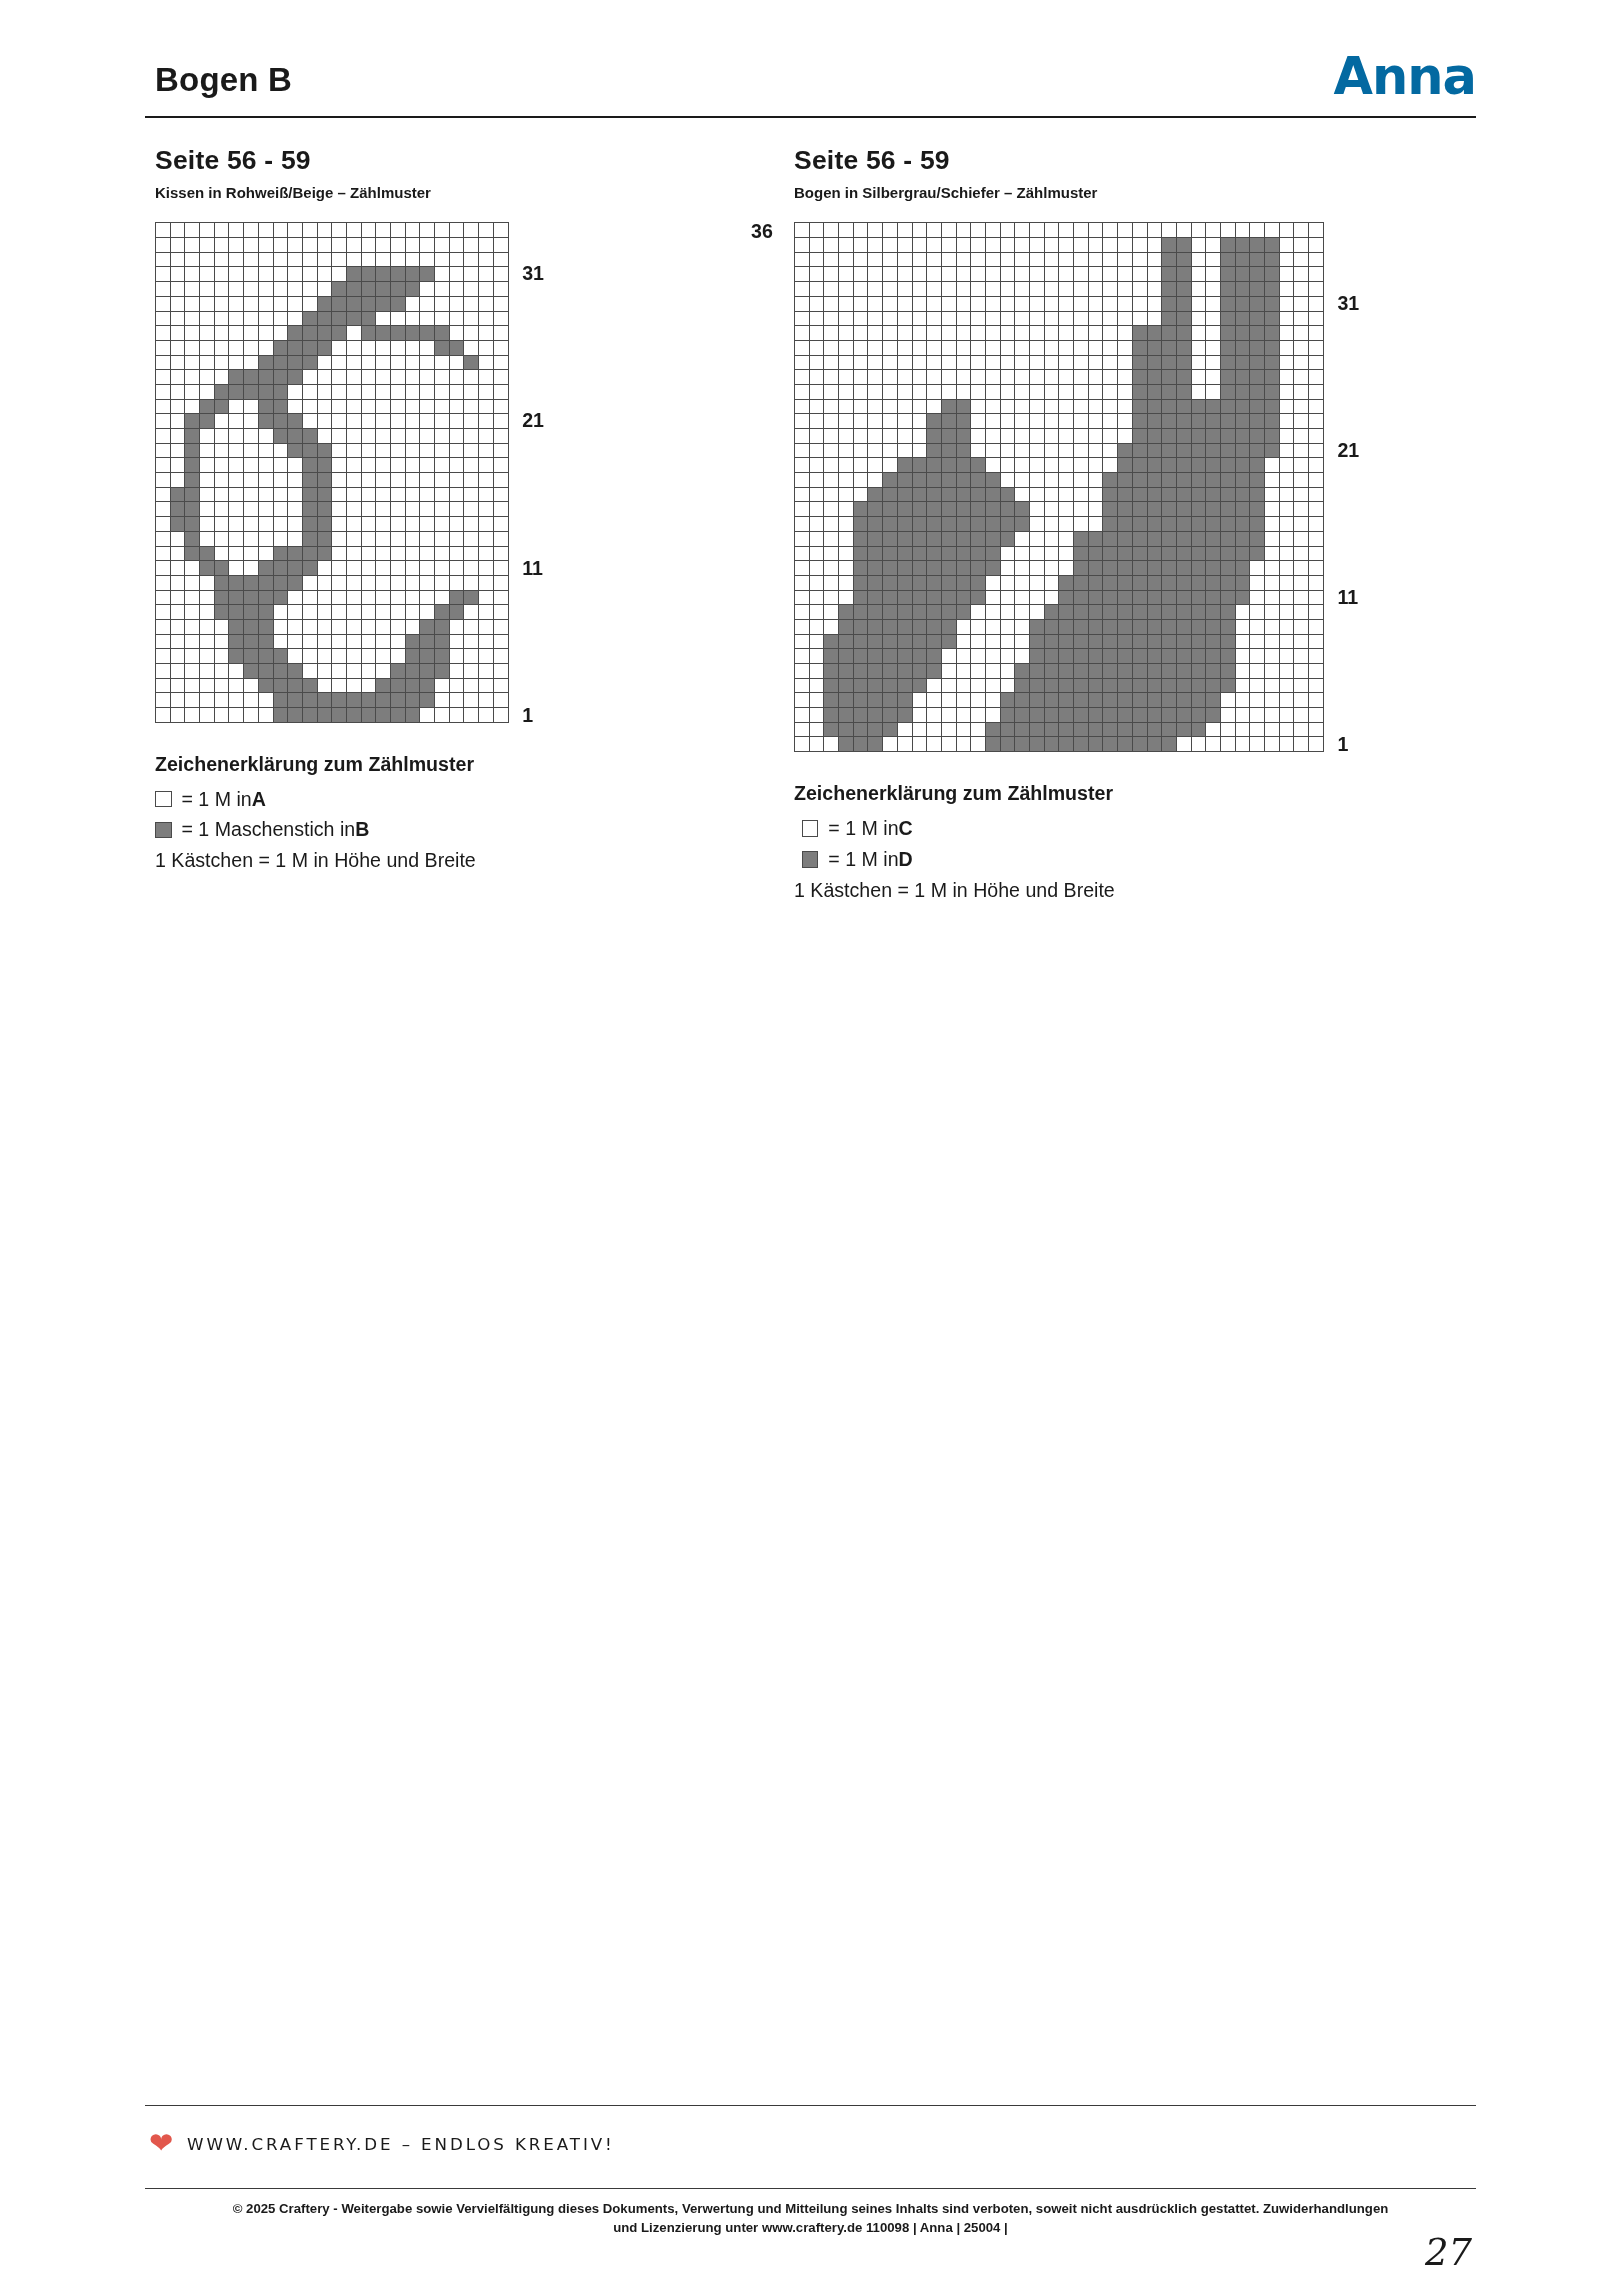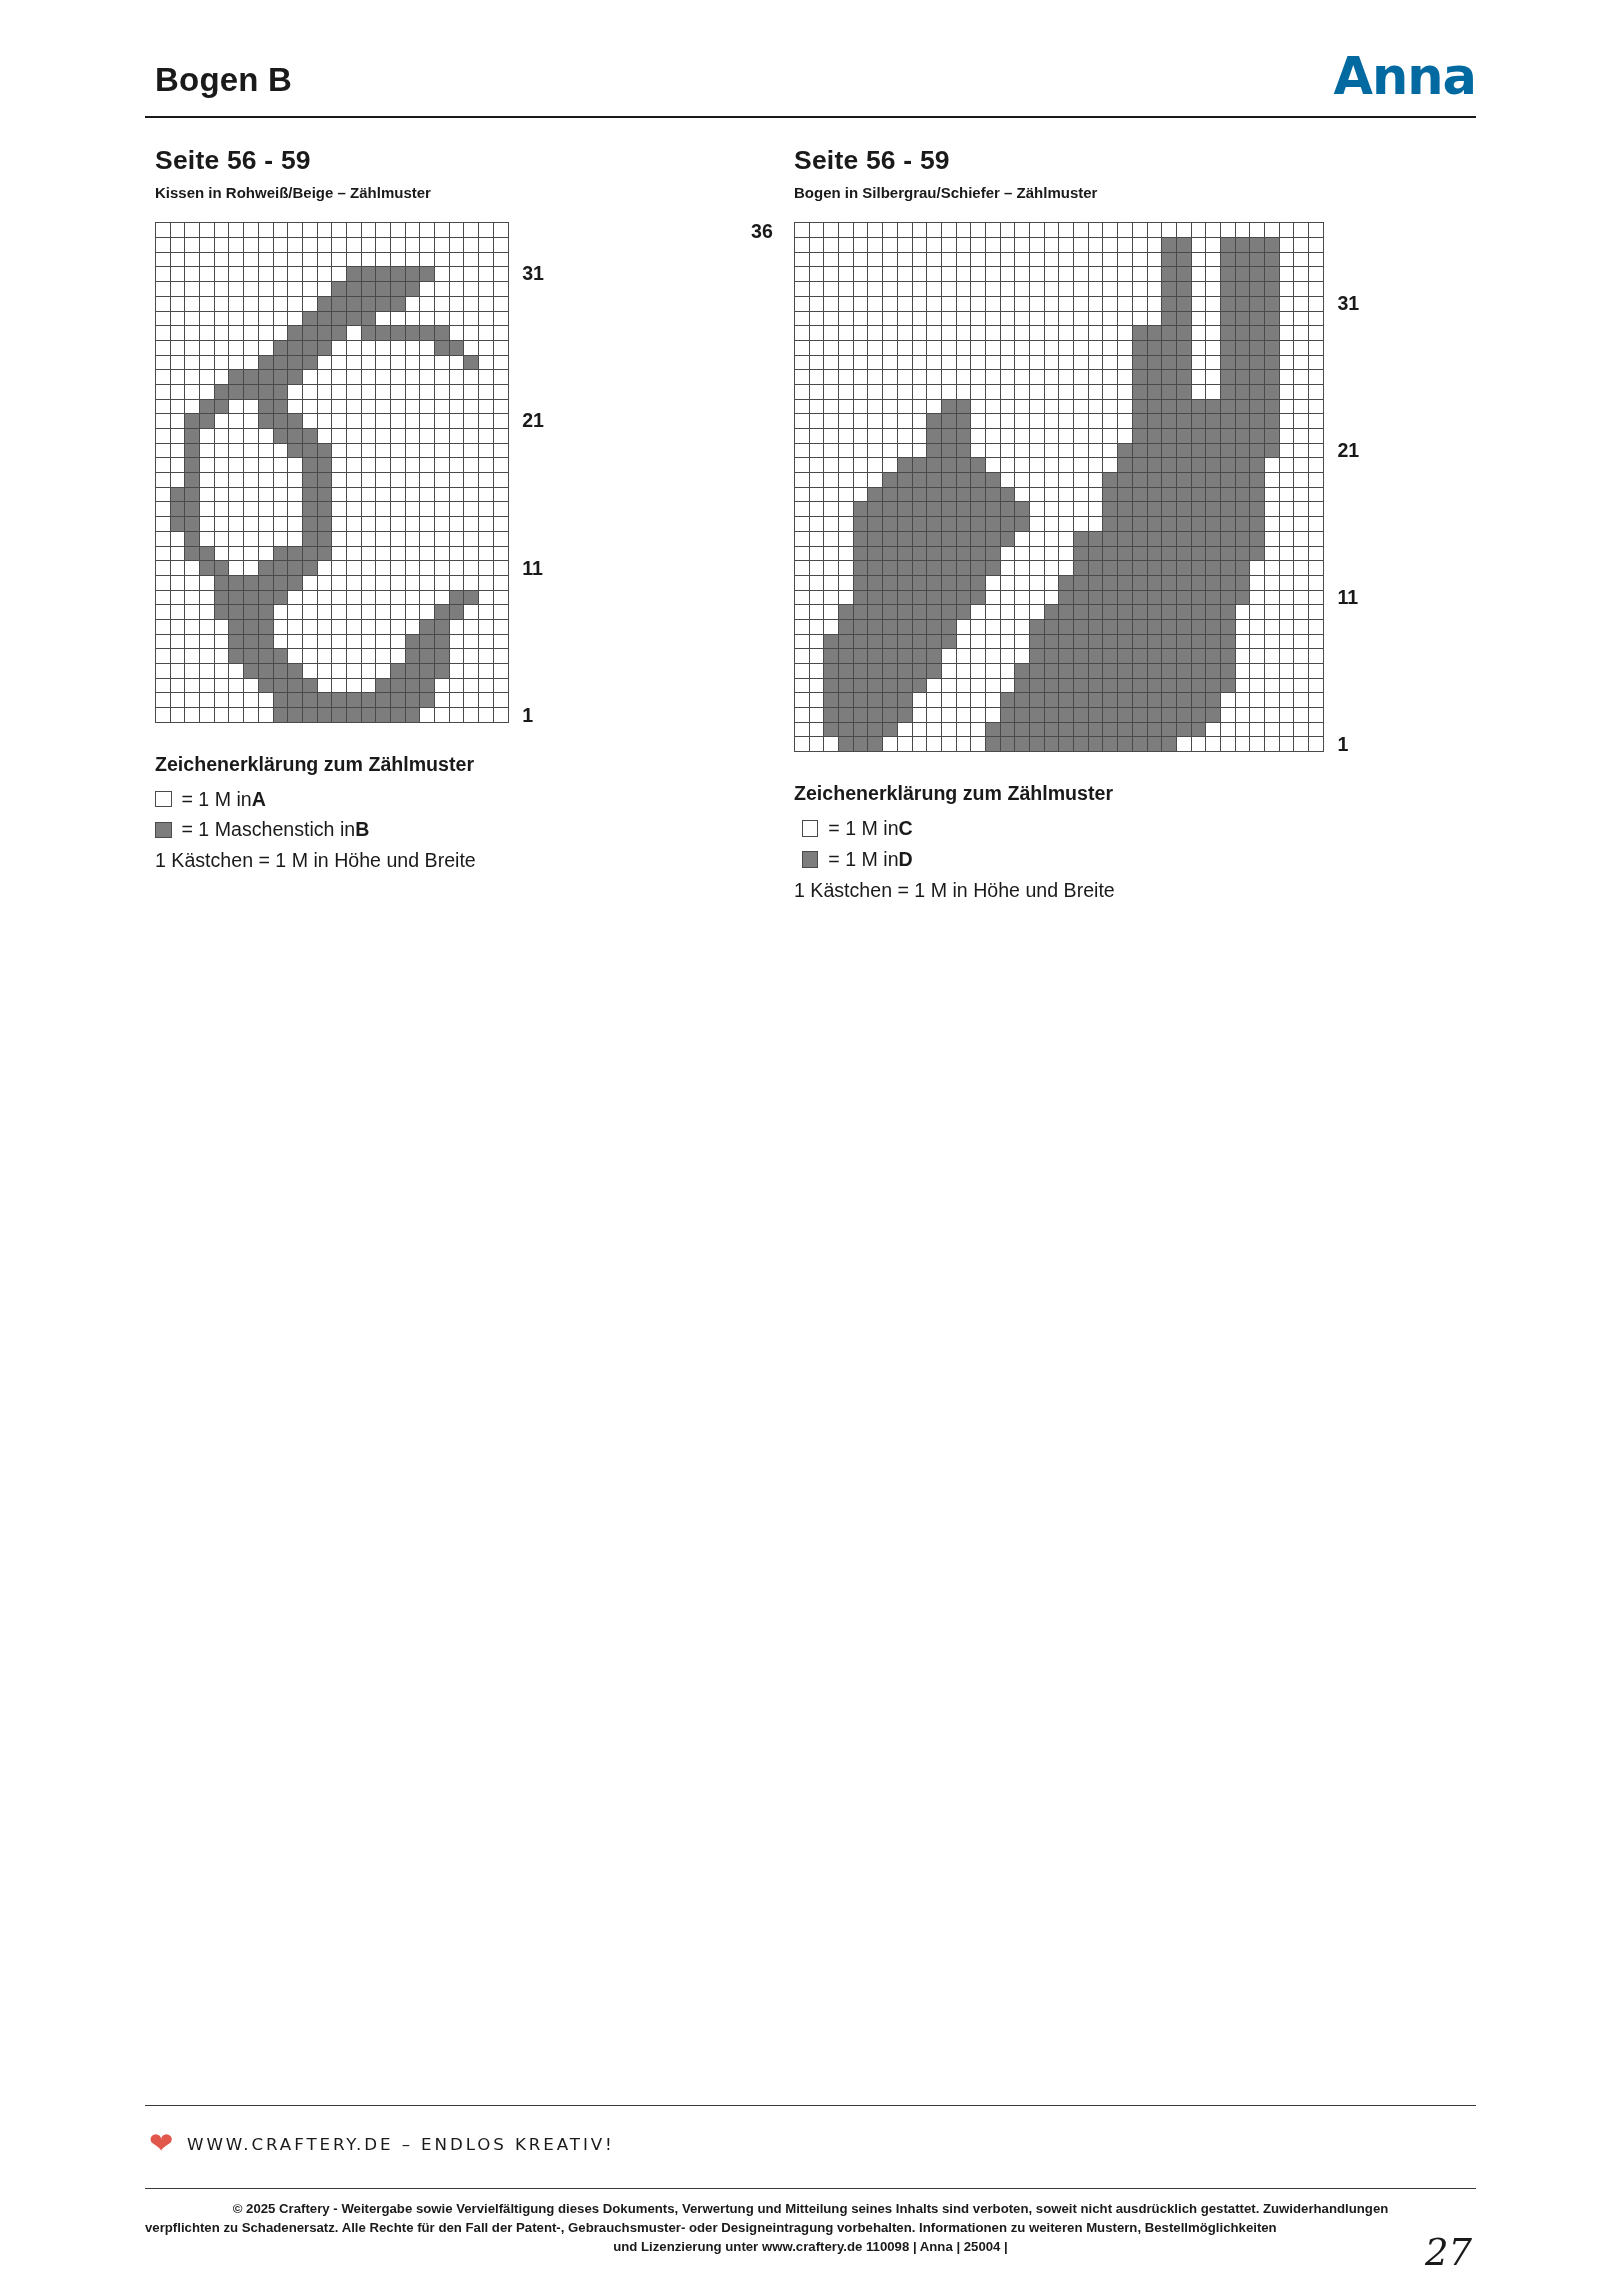--- a/index.html
+++ b/index.html
@@ -2391,19 +2391,18 @@
   </div>
 
   <div class="footer-rule-top"></div>
   <div class="craftery">
     <span class="heart">❤</span>
     <span class="craftery-text">WWW.CRAFTERY.DE – ENDLOS KREATIV!</span>
   </div>
   <div class="footer-rule-bottom"></div>
   <div class="copyright">
     <div class="line1">© 2025 Craftery - Weitergabe sowie Vervielfältigung dieses Dokuments, Verwertung und Mitteilung seines Inhalts sind verboten, soweit nicht ausdrücklich gestattet. Zuwiderhandlungen</div>
-    <div class="line2">verpflichten zu Schadenersatz. Alle Rechte für den Fall der Patent-, Gebrauchsmuster- oder Designeintragung vorbehalten. Informationen zu weiteren Mustern, Bestellmöglichkeiten</div>
     <div class="line3">und Lizenzierung unter www.craftery.de  110098 | Anna | 25004 |</div>
   </div>
   <div class="page-number">27</div>
 
 </div>
 
 
 </body></html>

